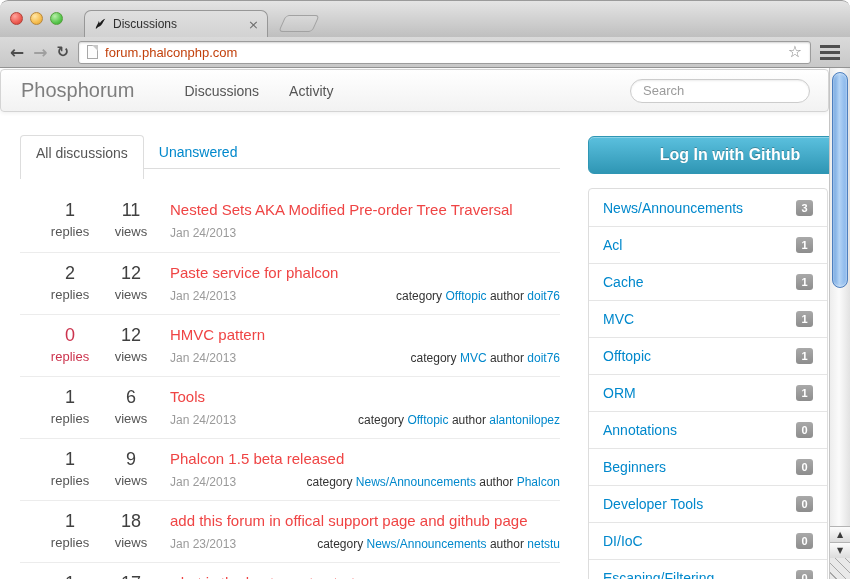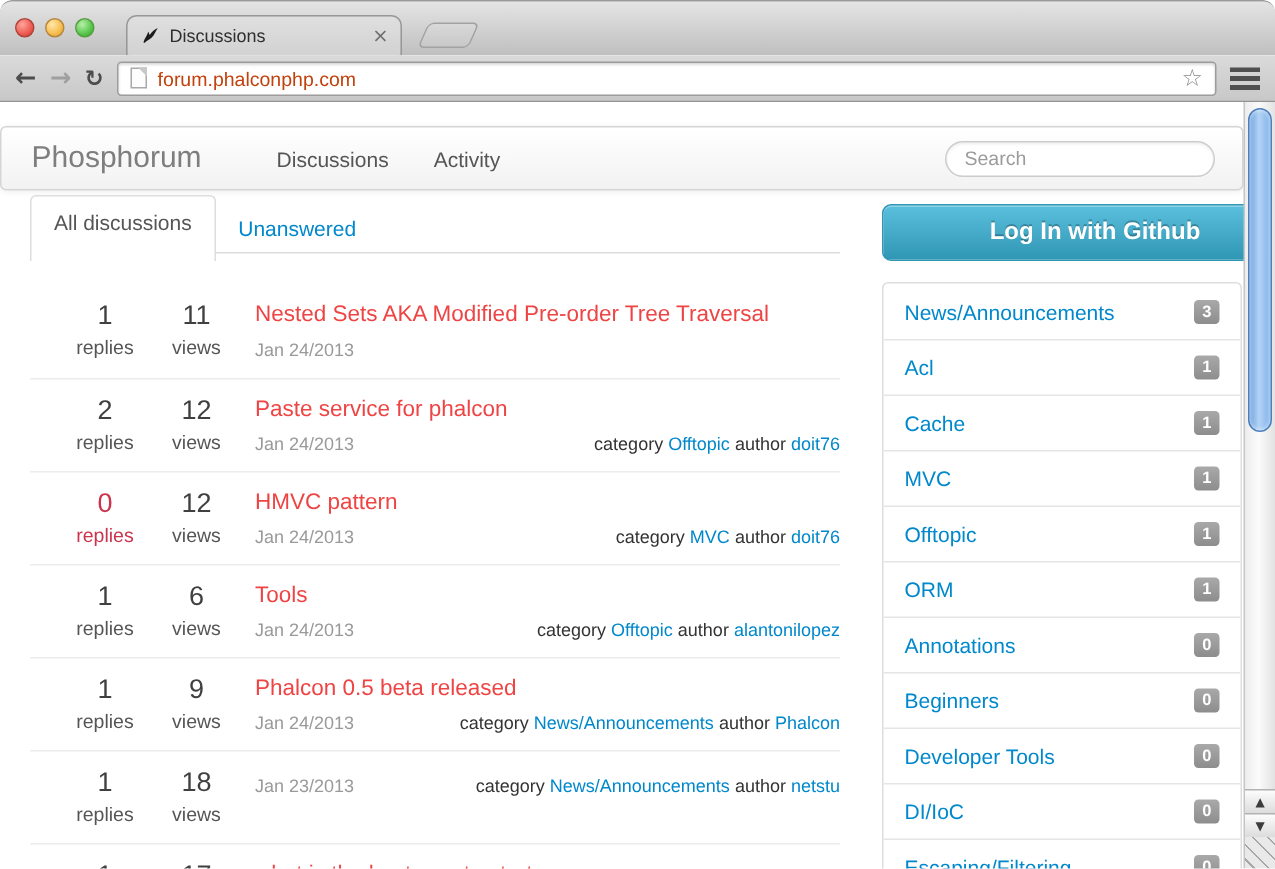--- a/index.html
+++ b/index.html
@@ -36,33 +36,33 @@
   .docicon { width:11px; height:14px; border:1px solid #a8a8a8; background:#fdfdfd; position:relative; flex:0 0 auto;}
   .docicon::after { content:""; position:absolute; top:-1px; right:-1px; border:3px solid;
     border-color:#c8c8c8 #c8c8c8 transparent transparent; }
   .url { font-size:13px; color:#c2410c; flex:1; }
   .star { font-family:"DejaVu Sans",sans-serif; font-size:16px; color:#8b8b8b; line-height:1; }
   .menubtn { width:20px; height:15px; flex:0 0 auto;
     background:repeating-linear-gradient(#4f4f4f 0 3px, transparent 3px 6px); }
 
   
   .page { position:absolute; top:68px; left:0; right:0; bottom:0; background:#fff; }
-  .navbar { position:absolute; top:16px; left:0; width:829px; height:43px;
+  .navbar { position:absolute; top:1px; left:0; width:829px; height:43px;
     background:linear-gradient(#ffffff,#f2f2f2); border:1px solid #d4d4d4; border-radius:4px;
     box-shadow:0 1px 4px rgba(0,0,0,.07); display:flex; align-items:center; }
   .brand { font-size:20px; color:#7e7e7e; padding:0 20px 0 20px; }
   .navlinks { display:flex; gap:30px; margin-left:30px; }
   .nav-link { font-size:14px; color:#555; text-decoration:none; cursor:pointer; }
   .searchbox { margin-left:auto; margin-right:18px; width:180px; height:24px; border:1px solid #ccc;
     border-radius:13px; padding:0 12px; font-size:13px; color:#444; outline:none;
     box-shadow:inset 0 1px 2px rgba(0,0,0,.08); background:#fff; font-family:"Liberation Sans",sans-serif;}
   .searchbox::placeholder { color:#9b9b9b; }
 
   .main { position:absolute; top:67px; left:20px; width:540px; }
-  .tabsbar { position:relative; height:34px; border-bottom:1px solid #ddd; display:flex; align-items:center; }
+  .tabsbar { position:relative; height:34px; border-bottom:1px solid #ddd; display:flex; align-items:flex-start; }
   .ftab { font-size:14px; color:#0088cc; line-height:34px; padding:0 15px; cursor:pointer; text-decoration:none; }
   .ftab.active { color:#555; background:#fff; border:1px solid #ddd; border-bottom:none;
     border-radius:4px 4px 0 0; height:44px; position:relative; z-index:2; }
   .dlist { margin-top:21px; }
   .drow { display:flex; border-top:1px solid #ececec; padding-top:10px; height:62px; }
   .drow:first-child { border-top:none; }
   .dcol { text-align:center; }
   .col-replies { margin-left:20px; width:60px; }
   .col-views { margin-left:1px; width:60px; }
   .num { font-size:18px; color:#404040; line-height:20px; }
@@ -241,21 +241,21 @@
   <div class="drow">
     <div class="dcol col-replies">
       <div class="num">1</div>
       <div class="lbl">replies</div>
     </div>
     <div class="dcol col-views">
       <div class="num">9</div>
       <div class="lbl">views</div>
     </div>
     <div class="dbody">
-      <a class="dtitle">Phalcon 0.5 beta released</a>
+      <a class="dtitle">Phalcon 1.5 beta released</a>
       <div class="dline2">
         <span class="ddate">Jan 24/2013</span>
         <span class="dmeta">
           <span>category</span>
           <a class="mlink">News/Announcements</a>
           <span>author</span>
           <a class="mlink">Phalcon</a>
         </span>
       </div>
     </div>
@@ -264,20 +264,21 @@
   <div class="drow">
     <div class="dcol col-replies">
       <div class="num">1</div>
       <div class="lbl">replies</div>
     </div>
     <div class="dcol col-views">
       <div class="num">18</div>
       <div class="lbl">views</div>
     </div>
     <div class="dbody">
+      <a class="dtitle">add this forum in offical support page and github page</a>
       <div class="dline2">
         <span class="ddate">Jan 23/2013</span>
         <span class="dmeta">
           <span>category</span>
           <a class="mlink">News/Announcements</a>
           <span>author</span>
           <a class="mlink">netstu</a>
         </span>
       </div>
     </div>

